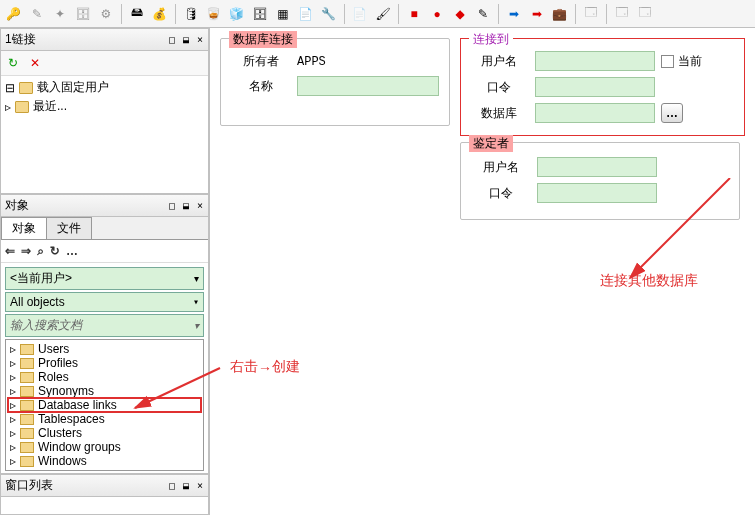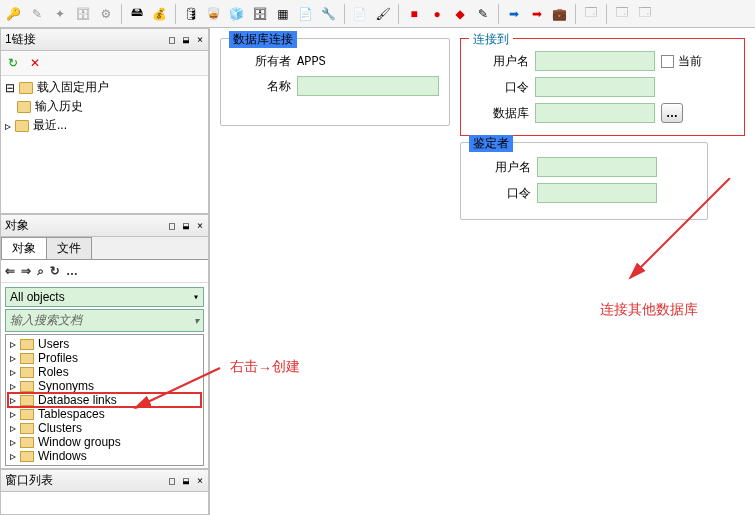--- a/index.html
+++ b/index.html
@@ -30,28 +30,28 @@
 .dd { width: 100%; background: #d9f2d9; border: 1px solid #7a9; padding: 2px 4px; margin: 2px 0; display:flex; align-items:center;}
 .dd::after { content:"▾"; margin-left:auto; font-size:10px;}
 .search { font-style: italic; color: #666; }
 .obj-tree { border: 1px solid #999; height: 132px; overflow-y: scroll; background:#fff; padding:2px;}
 .obj-item { display: flex; align-items: center; gap: 4px; padding: 0 2px; font-family: "Courier New", monospace; font-size: 12px; cursor:pointer;}
 .obj-item .exp { display:inline-flex; align-items:center; gap:2px;}
 .obj-item .fld { width: 14px; height: 11px; background: #f4d78c; border: 1px solid #c9a038; }
 .obj-item.sel { outline: 2px solid #e03030; outline-offset: -1px; }
 .p3 { height: 48px; }
 .group { border: 1px solid #c0c0c0; border-radius: 2px; padding: 8px 10px 10px 10px; margin-bottom: 10px; position: relative; }
-.group-title { position: absolute; top: -8px; left: 8px; background: #3b82f6; padding: 0 4px; font-size: 12px; }
+.group-title { position: absolute; top: -8px; left: 8px; background: #fca5a5; padding: 0 4px; font-size: 12px; }
 .row { display: flex; align-items: center; margin: 6px 0; gap: 6px; }
-.lbl { width: 60px; text-align: right; }
+.lbl { width: 60px; text-align: center; }
 .fld-green { background: #d9f2d9; border: 1px solid #a0c8a0; height: 20px; }
 .conn-group { display:flex; gap:10px;}
 .conn-left { width: 230px; }
 .conn-right { flex:1; border: 1px solid #e03030; padding: 6px 8px; position:relative;}
-.conn-right-title { position:absolute; top:-8px; left:8px; background:#fff; padding:0 4px; color:#0369a1; font-size:12px;}
+.conn-right-title { position:absolute; top:-8px; left:8px; background:#fff; padding:0 4px; color:#a21caf; font-size:12px;}
 .chk { display:inline-flex; align-items:center; gap:4px;}
 .chk-box { width:13px; height:13px; border:1px solid #888; background:#fff;}
 .dots-btn { width:22px; height:20px; border:1px solid #888; background:linear-gradient(#fff,#ddd); border-radius:3px; display:flex; align-items:center; justify-content:center; font-weight:bold;}
 .ann { position:absolute; color:#e03030; font-size:14px; font-family: "Microsoft YaHei", SimSun; }
 .arrow-svg { position:absolute; pointer-events:none; }
 .watermark { position:absolute; bottom:4px; right:10px; color:#d0d0d0; font-style:italic; font-size:16px; font-family: Georgia, serif; letter-spacing:1px;}
 </style>
 </head>
 <body>
 
@@ -103,24 +103,20 @@
       <div class="mini-tb">
         <span class="tb-btn" style="color:#090">↻</span>
         <span class="tb-btn" style="color:#d00">✕</span>
       </div>
       <div class="panel-body tree">
         <div class="tree-item">
             <span>⊟</span>
             <span class="icon"></span>
             <span>载入固定用户</span>
           </div>
-        <div class="tree-item" style="padding-left:14px">
-            <span class="icon"></span>
-            <span>输入历史</span>
-          </div>
         <div class="tree-item">
             <span>▹</span>
             <span class="icon"></span>
             <span>最近...</span>
           </div>
       </div>
     </div>
 
     <div class="panel p2">
       <div class="panel-hdr">
@@ -132,20 +128,23 @@
         <div class="tab inactive">文件</div>
       </div>
       <div class="obj-tb">
         <span>⇐</span>
         <span>⇒</span>
         <span>⌕</span>
         <span>↻</span>
         <span>…</span>
       </div>
       <div style="padding:2px 4px">
+        <div class="dd">
+            <span>&lt;当前用户&gt;</span>
+          </div>
         <div class="dd" style="font-family:'Courier New',monospace">
             <span>All objects</span>
           </div>
         <div class="dd search">
             <span>输入搜索文档</span>
           </div>
         <div class="obj-tree">
           <div class="obj-item">
               <span class="exp">▹</span>
               <span class="fld"></span>
@@ -232,34 +231,34 @@
             <div class="fld-green" style="width:120px"></div>
           </div>
         <div class="row">
             <span class="lbl">数据库</span>
             <div class="fld-green" style="width:120px"></div>
             <div class="dots-btn">…</div>
           </div>
       </div>
     </div>
 
-    <div class="group" style="margin-left:240px; width:248px; margin-top:6px">
+    <div class="group" style="margin-left:240px; width:280px; margin-top:6px">
       <div class="group-title">鉴定者</div>
       <div class="row">
           <span class="lbl">用户名</span>
           <div class="fld-green" style="width:120px"></div>
         </div>
       <div class="row">
           <span class="lbl">口令</span>
           <div class="fld-green" style="width:120px"></div>
         </div>
     </div>
 
     <div class="ann" style="top:330px; left:20px">右击→创建</div>
-    <div class="ann" style="top:273px; left:390px">连接其他数据库</div>
+    <div class="ann" style="top:244px; left:390px">连接其他数据库</div>
 
     <svg class="arrow-svg" style="top:150px; left:410px" width="130" height="130">
       <defs>
           <marker id="ah1" markerWidth="10" markerHeight="10" refX="8" refY="3" orient="auto">
             <path d="M0,0 L0,6 L9,3 z" fill="#e03030"></path>
           </marker>
         </defs>
       <line x1="110" y1="0" x2="10" y2="100" stroke="#e03030" stroke-width="2" marker-end="url(#ah1)"></line>
     </svg>
     <svg class="arrow-svg" style="top:335px; left:-85px" width="100" height="60">

